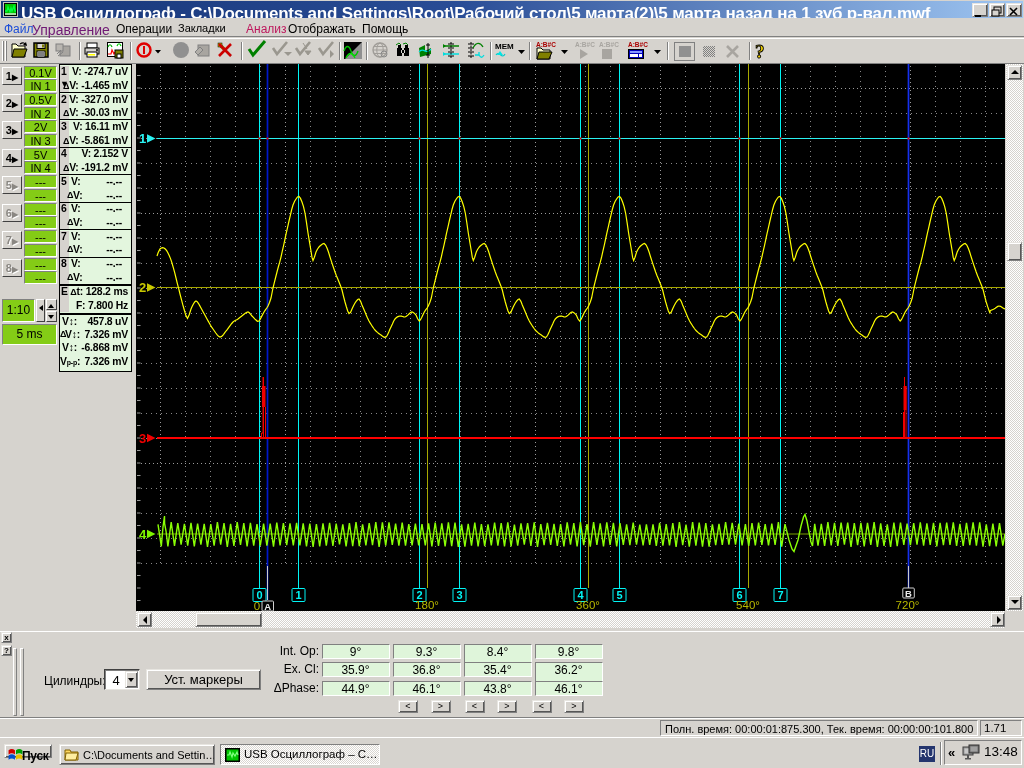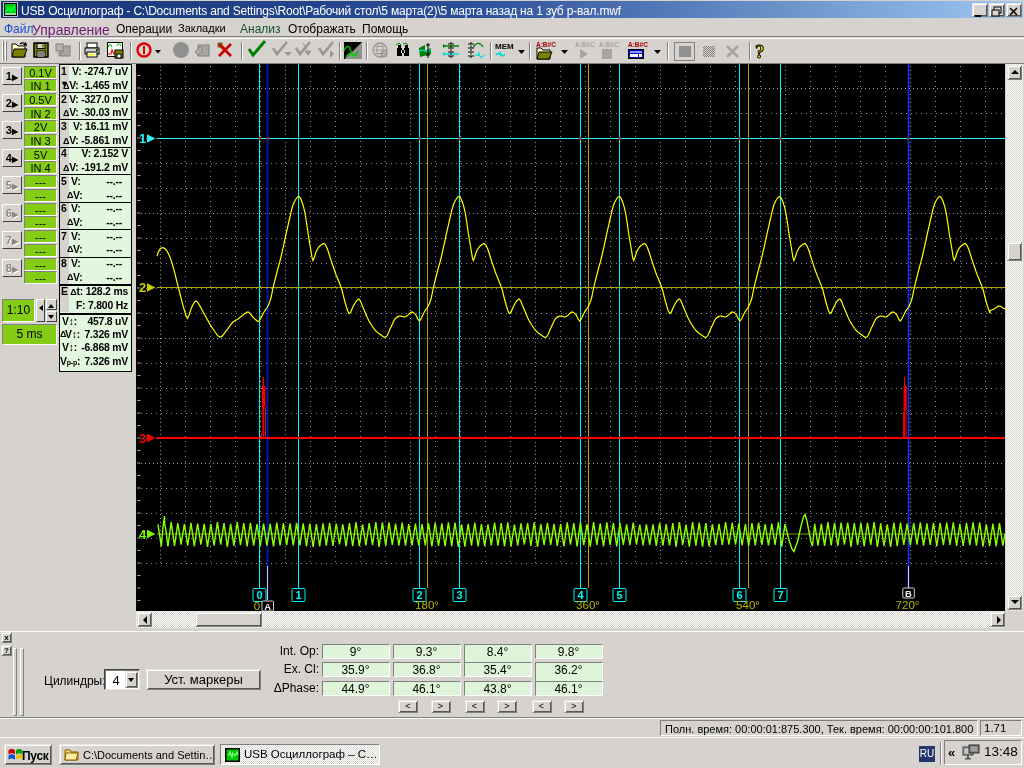--- a/index.html
+++ b/index.html
@@ -23,38 +23,38 @@
 
 <div class="abs" style="left:1px;top:1px;width:1022px;height:17px;background:linear-gradient(to right,#163577,#2a4d96 45%,#9fc6f2)"></div>
 <div class="abs" style="left:3px;top:2px;width:15px;height:15px">
 <svg width="15" height="15">
       <rect x="0" y="0" width="15" height="15" fill="#c0c0c0"></rect>
       <rect x="1" y="1" width="13" height="13" fill="#000"></rect>
       <rect x="2" y="2" width="11" height="11" fill="#00c400"></rect>
       <polyline points="2,9 4,9 5,5 7,10 8,6 9,9 11,4 12,9 13,9" stroke="#00ff40" stroke-width="1.3" fill="none"></polyline>
       <rect x="2" y="11" width="11" height="2" fill="#9fdf9f"></rect>
     </svg></div>
-<div class="abs" style="left:21px;top:4px;width:940px;font-size:12px;font-weight:normal;color:#fff;white-space:nowrap;letter-spacing:-0.2px">USB Осциллограф - C:\Documents and Settings\Root\Рабочий стол\5 марта(2)\5 марта назад на 1 зуб р-вал.mwf</div>
+<div class="abs" style="left:21px;top:4px;width:940px;font-size:17px;font-weight:bold;color:#fff;white-space:nowrap;letter-spacing:-0.2px">USB Осциллограф - C:\Documents and Settings\Root\Рабочий стол\5 марта(2)\5 марта назад на 1 зуб р-вал.mwf</div>
 <div class="abs raised2" style="left:972px;top:3px;width:16px;height:14px"><svg width="14" height="12">
       <rect x="2" y="9" width="6" height="2" fill="#000"></rect>
     </svg></div>
 <div class="abs raised2" style="left:989px;top:3px;width:16px;height:14px"><svg width="14" height="12">
       <rect x="4" y="1" width="7" height="6" fill="none" stroke="#000"></rect>
       <rect x="2" y="4" width="7" height="6" fill="#d6d3ce" stroke="#000"></rect>
     </svg></div>
 <div class="abs raised2" style="left:1006px;top:3px;width:16px;height:14px"><svg width="14" height="12">
       <path d="M3,2 L10,9 M10,2 L3,9" stroke="#000" stroke-width="1.6"></path>
     </svg></div>
 
 <div class="abs" style="left:0;top:18px;width:1024px;height:19px;border-bottom:1px solid #808080;background:#d6d3ce"></div>
 <div class="abs" style="left:4px;top:22px;font-size:12px;color:#1d4ed8">Файл</div>
 <div class="abs" style="left:32px;top:22px;font-size:14px;color:#701a75">Управление</div>
 <div class="abs" style="left:116px;top:22px;font-size:12px;color:#000">Операции</div>
 <div class="abs" style="left:178px;top:22px;font-size:11px;color:#000">Закладки</div>
-<div class="abs" style="left:240px;top:22px;font-size:12px;color:#14532d">Анализ</div>
+<div class="abs" style="left:246px;top:22px;font-size:12px;color:#be185d">Анализ</div>
 <div class="abs" style="left:288px;top:22px;font-size:12px;color:#000">Отображать</div>
 <div class="abs" style="left:362px;top:22px;font-size:12px;color:#000">Помощь</div>
 
 <div class="abs" style="left:0;top:38px;width:1024px;height:26px;border-top:1px solid #fff;border-bottom:1px solid #808080;background:#d6d3ce"></div>
 <div class="abs" style="left:0;top:38px;width:1024px;height:26px">
 <svg width="1024" height="26" style="position:absolute">
 <g stroke="#808080">
         <line x1="3.5" y1="3" x2="3.5" y2="23"></line>
         <line x1="6.5" y1="3" x2="6.5" y2="23"></line>
       </g>
@@ -504,21 +504,21 @@
   </div>
 <div class="abs raised2" style="left:146px;top:669px;width:115px;height:21px;font-size:13px;text-align:center;line-height:19px;color:#000">Уст. маркеры</div>
 <div class="tlbl" style="left:239px;top:644px;width:80px">Int. Op:</div>
 <div class="tlbl" style="left:239px;top:662px;width:80px">Ex. Cl:</div>
 <div class="tlbl" style="left:239px;top:680.5px;width:80px">ΔPhase:</div>
 
 <div class="abs" style="left:0;top:717px;width:1024px;height:20px;background:#d6d3ce;border-top:1px solid #808080;box-shadow:inset 0 1px 0 #fff"></div>
 <div class="abs sunk" style="left:660px;top:719.5px;width:318px;height:16px;font-size:11px;color:#000;padding:2px 0 0 4px;white-space:nowrap">Полн. время: 00:00:01:875.300, Тек. время: 00:00:00:101.800</div>
 <div class="abs sunk" style="left:980px;top:719.5px;width:42px;height:16px;font-size:11.5px;color:#000;padding:1px 0 0 3px">1.71</div>
 <div class="abs" style="left:0;top:737px;width:1024px;height:31px;background:#d6d3ce;border-top:1px solid #fff"></div>
-<div class="abs raised2" style="left:4px;top:744px;width:48px;height:21px">
+<div class="abs raised2" style="left:4px;top:744px;width:48px;height:14px">
 <svg width="18" height="17" style="position:absolute;left:2px;top:1px" viewBox="0 0 16 16">
 <path d="M1,4 C3,2.5 5,2.5 7,4 L7,8 C5,6.5 3,6.5 1,8 Z" fill="#d00000"></path>
 <path d="M8,4 C10,2.5 12,2.5 14,4 L14,8 C12,6.5 10,6.5 8,8 Z" fill="#00a000"></path>
 <path d="M1,9 C3,7.5 5,7.5 7,9 L7,13 C5,11.5 3,11.5 1,13 Z" fill="#0050d0"></path>
 <path d="M8,9 C10,7.5 12,7.5 14,9 L14,13 C12,11.5 10,11.5 8,13 Z" fill="#e8c000"></path>
 </svg>
 <span style="position:absolute;left:17px;top:4px;font-size:12px;font-weight:bold;letter-spacing:-0.3px;color:#000">Пуск</span>
   </div>
 <div class="abs raised2" style="left:59px;top:744px;width:156px;height:21px;white-space:nowrap;overflow:hidden">
 <svg width="15" height="13" style="position:absolute;left:4px;top:3px">

